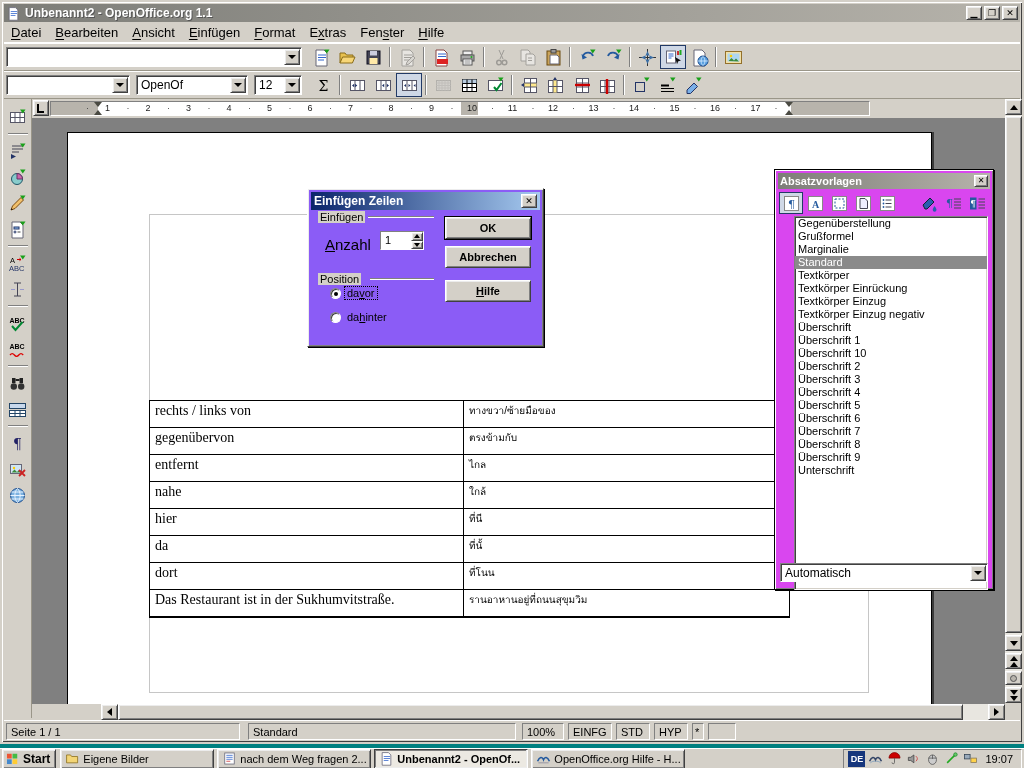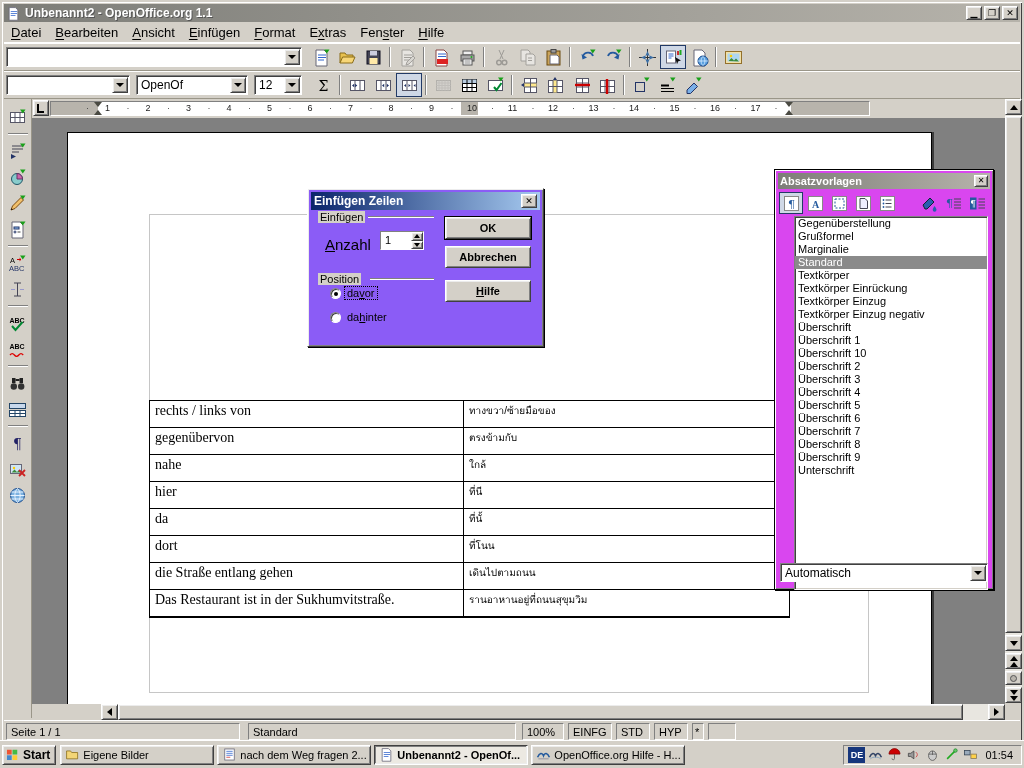--- a/index.html
+++ b/index.html
@@ -118,21 +118,21 @@
   #sttitle .ttext{color:#fff;font-weight:bold;font-size:11px;}
   #sttitle .wbtn{margin-left:auto;width:14px;height:12px;font-size:8px;}
   #sttools{position:absolute;left:4px;top:21px;right:4px;height:24px;display:flex;align-items:center;}
   #sttools .tbtn{width:24px;height:22px;}
   #sttools .gap{flex:1;}
   #stlist{position:absolute;left:19px;top:46px;right:5px;height:374px;overflow:hidden;font-size:11px;}
   .sitem{height:13px;line-height:13px;padding-left:3px;white-space:nowrap;color:#000;}
   .sitem.selected{background:#8a8a8a;color:#fff;}
   #stcombo{position:absolute;left:5px;right:5px;bottom:7px;height:19px;}
   
-  #taskbar{position:absolute;left:0;bottom:0;width:1024px;height:28px;background:#d4d0c8;
+  #taskbar{position:absolute;left:0;bottom:0;width:1024px;height:20px;background:#d4d0c8;
     border-top:1px solid #fff;display:flex;align-items:center;padding:0 2px;font-size:11px;margin-top:44px;}
   #startbtn{height:20px;display:flex;align-items:center;padding:0 5px 0 2px;font-weight:bold;font-size:12px;margin-right:4px;}
   .taskbtn{height:20px;width:154px;display:flex;align-items:center;padding:0 4px;margin-right:3px;white-space:nowrap;overflow:hidden;}
   .taskbtn .tlabel{overflow:hidden;white-space:nowrap;margin-left:3px;}
   .taskbtn.active{border-color:#404040 #fff #fff #404040;box-shadow:inset -1px -1px 0 #ececec, inset 1px 1px 0 #808080;
     background:#ece9e2;font-weight:bold;}
   #tray{margin-left:auto;display:flex;align-items:center;gap:2px;padding:0 4px;height:20px;}
   #lang{width:17px;height:16px;background:#16367c;color:#fff;font-size:9px;font-weight:bold;
     display:flex;align-items:center;justify-content:center;}
   .trayico{width:17px;height:17px;display:flex;align-items:center;justify-content:center;}
@@ -631,38 +631,38 @@
       <div id="vtable">
           <div class="trow">
             <div class="tcell tcell-de">rechts / links von</div>
             <div class="tcell tcell-th">ทางขวา/ซ้ายมือของ</div>
           </div>
           <div class="trow">
             <div class="tcell tcell-de">gegenübervon</div>
             <div class="tcell tcell-th">ตรงข้ามกับ</div>
           </div>
           <div class="trow">
+            <div class="tcell tcell-de">entfernt</div>
+            <div class="tcell tcell-th">ไกล</div>
+          </div>
+          <div class="trow">
             <div class="tcell tcell-de">nahe</div>
             <div class="tcell tcell-th">ใกล้</div>
           </div>
           <div class="trow">
             <div class="tcell tcell-de">hier</div>
             <div class="tcell tcell-th">ที่นี</div>
           </div>
           <div class="trow">
             <div class="tcell tcell-de">da</div>
             <div class="tcell tcell-th">ที่นั้</div>
           </div>
           <div class="trow">
             <div class="tcell tcell-de">dort</div>
             <div class="tcell tcell-th">ที่โนน</div>
-          </div>
-          <div class="trow">
-            <div class="tcell tcell-de">die Straße entlang gehen</div>
-            <div class="tcell tcell-th">เดินไปตามถนน</div>
           </div>
           <div class="trow">
             <div class="tcell tcell-de">Das Restaurant ist in der Sukhumvitstraße.</div>
             <div class="tcell tcell-th">รานอาหานอยู่ที่ถนนสุขุมวิม</div>
           </div>
         </div>
     </div>
   </div>
 
   <div id="vscroll">
@@ -933,15 +933,15 @@
             <circle cx="14.5" cy="4.5" r="2.2" fill="#6c6" stroke="#283"></circle>
           </svg>
         </span>
         <span class="trayico">
           <svg width="15" height="15" viewBox="0 0 19 19">
             <rect x="2" y="4.5" width="7" height="5.5" fill="#9ab" stroke="#345"></rect>
             <rect x="10" y="9" width="7" height="5.5" fill="#ffd24a" stroke="#875"></rect>
           </svg>
         </span>
       </span>
-    <span id="clock">01:54</span>
+    <span id="clock">19:07</span>
   </span>
 </div>
 
 </body></html>

